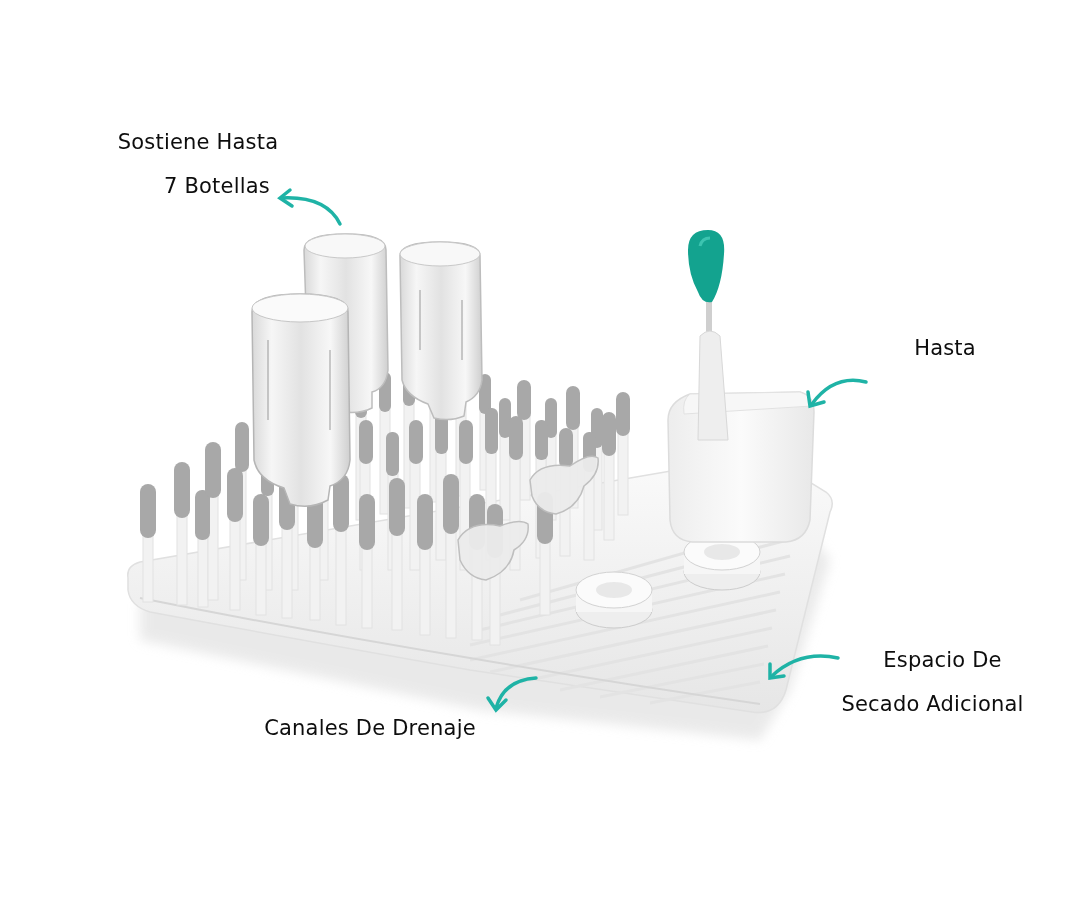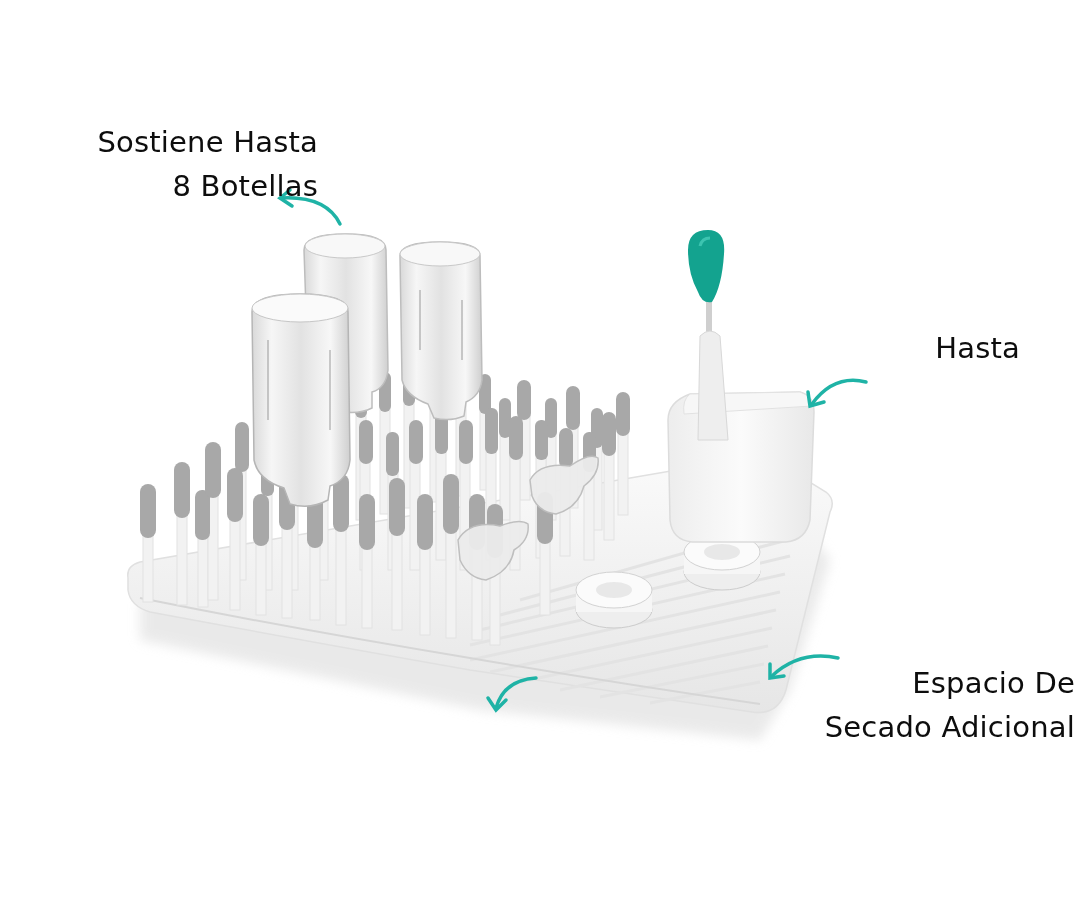--- a/index.html
+++ b/index.html
@@ -1,26 +1,26 @@
 <!DOCTYPE html>
 <html><head>
   <meta charset="utf-8">
   <style>
     html, body { margin: 0; padding: 0; background: #ffffff; }
     body { width: 1080px; height: 900px; position: relative; overflow: hidden;
            font-family: "DejaVu Sans", "Liberation Sans", sans-serif; color: #111111; }
     .stage { position: absolute; left: 0; top: 0; width: 1080px; height: 900px; }
-    .label { position: absolute; font-size: 29px; line-height: 44px; color: #0d0d0d;
-             text-align: right; white-space: nowrap; letter-spacing: 0.2px; }
+    .label { position: absolute; font-size: 21px; line-height: 44px; color: #0d0d0d;
+             text-align: center; white-space: nowrap; letter-spacing: 0.2px; }
     .label span { display: block; }
     #lbl-bottles { left: 78px; top: 120px; width: 240px; }
     #lbl-bottles .l2 { padding-left: 38px; }
     #lbl-cup { left: 870px; top: 326px; width: 150px; }
     #lbl-extra { left: 790px; top: 638px; width: 285px; }
-    #lbl-extra .l1 { padding-left: 20px; margin-top: 23px; }
+    #lbl-extra .l1 { padding-left: 20px; }
     #lbl-drain { left: 210px; top: 706px; width: 320px; }
     svg.product { position: absolute; left: 0; top: 0; }
   </style>
 </head>
 <body>
 
 <div class="stage">
 
   <svg class="product" width="1080" height="900" viewBox="0 0 1080 900">
     <defs>
@@ -217,26 +217,29 @@
       <path d="M808 392 L810 406 L824 402"></path>
       <path d="M838 658 Q800 650 772 676"></path>
       <path d="M770 664 L770 678 L784 676"></path>
       <path d="M536 678 Q504 680 496 708"></path>
       <path d="M488 698 L496 710 L506 700"></path>
     </g>
   </svg>
 
   <div class="label" id="lbl-bottles">
     <span class="l1">Sostiene Hasta</span>
-    <span class="l2">8 Botellas</span>
+    <span class="l2">7 Botellas</span>
   </div>
 
   <div class="label" id="lbl-cup">
     <span>Hasta</span>
   </div>
 
   <div class="label" id="lbl-extra">
     <span class="l1">Espacio De</span>
     <span>Secado Adicional</span>
   </div>
 
+  <div class="label" id="lbl-drain">
+    <span>Canales De Drenaje</span>
+  </div>
 
 </div>
 
 </body></html>

